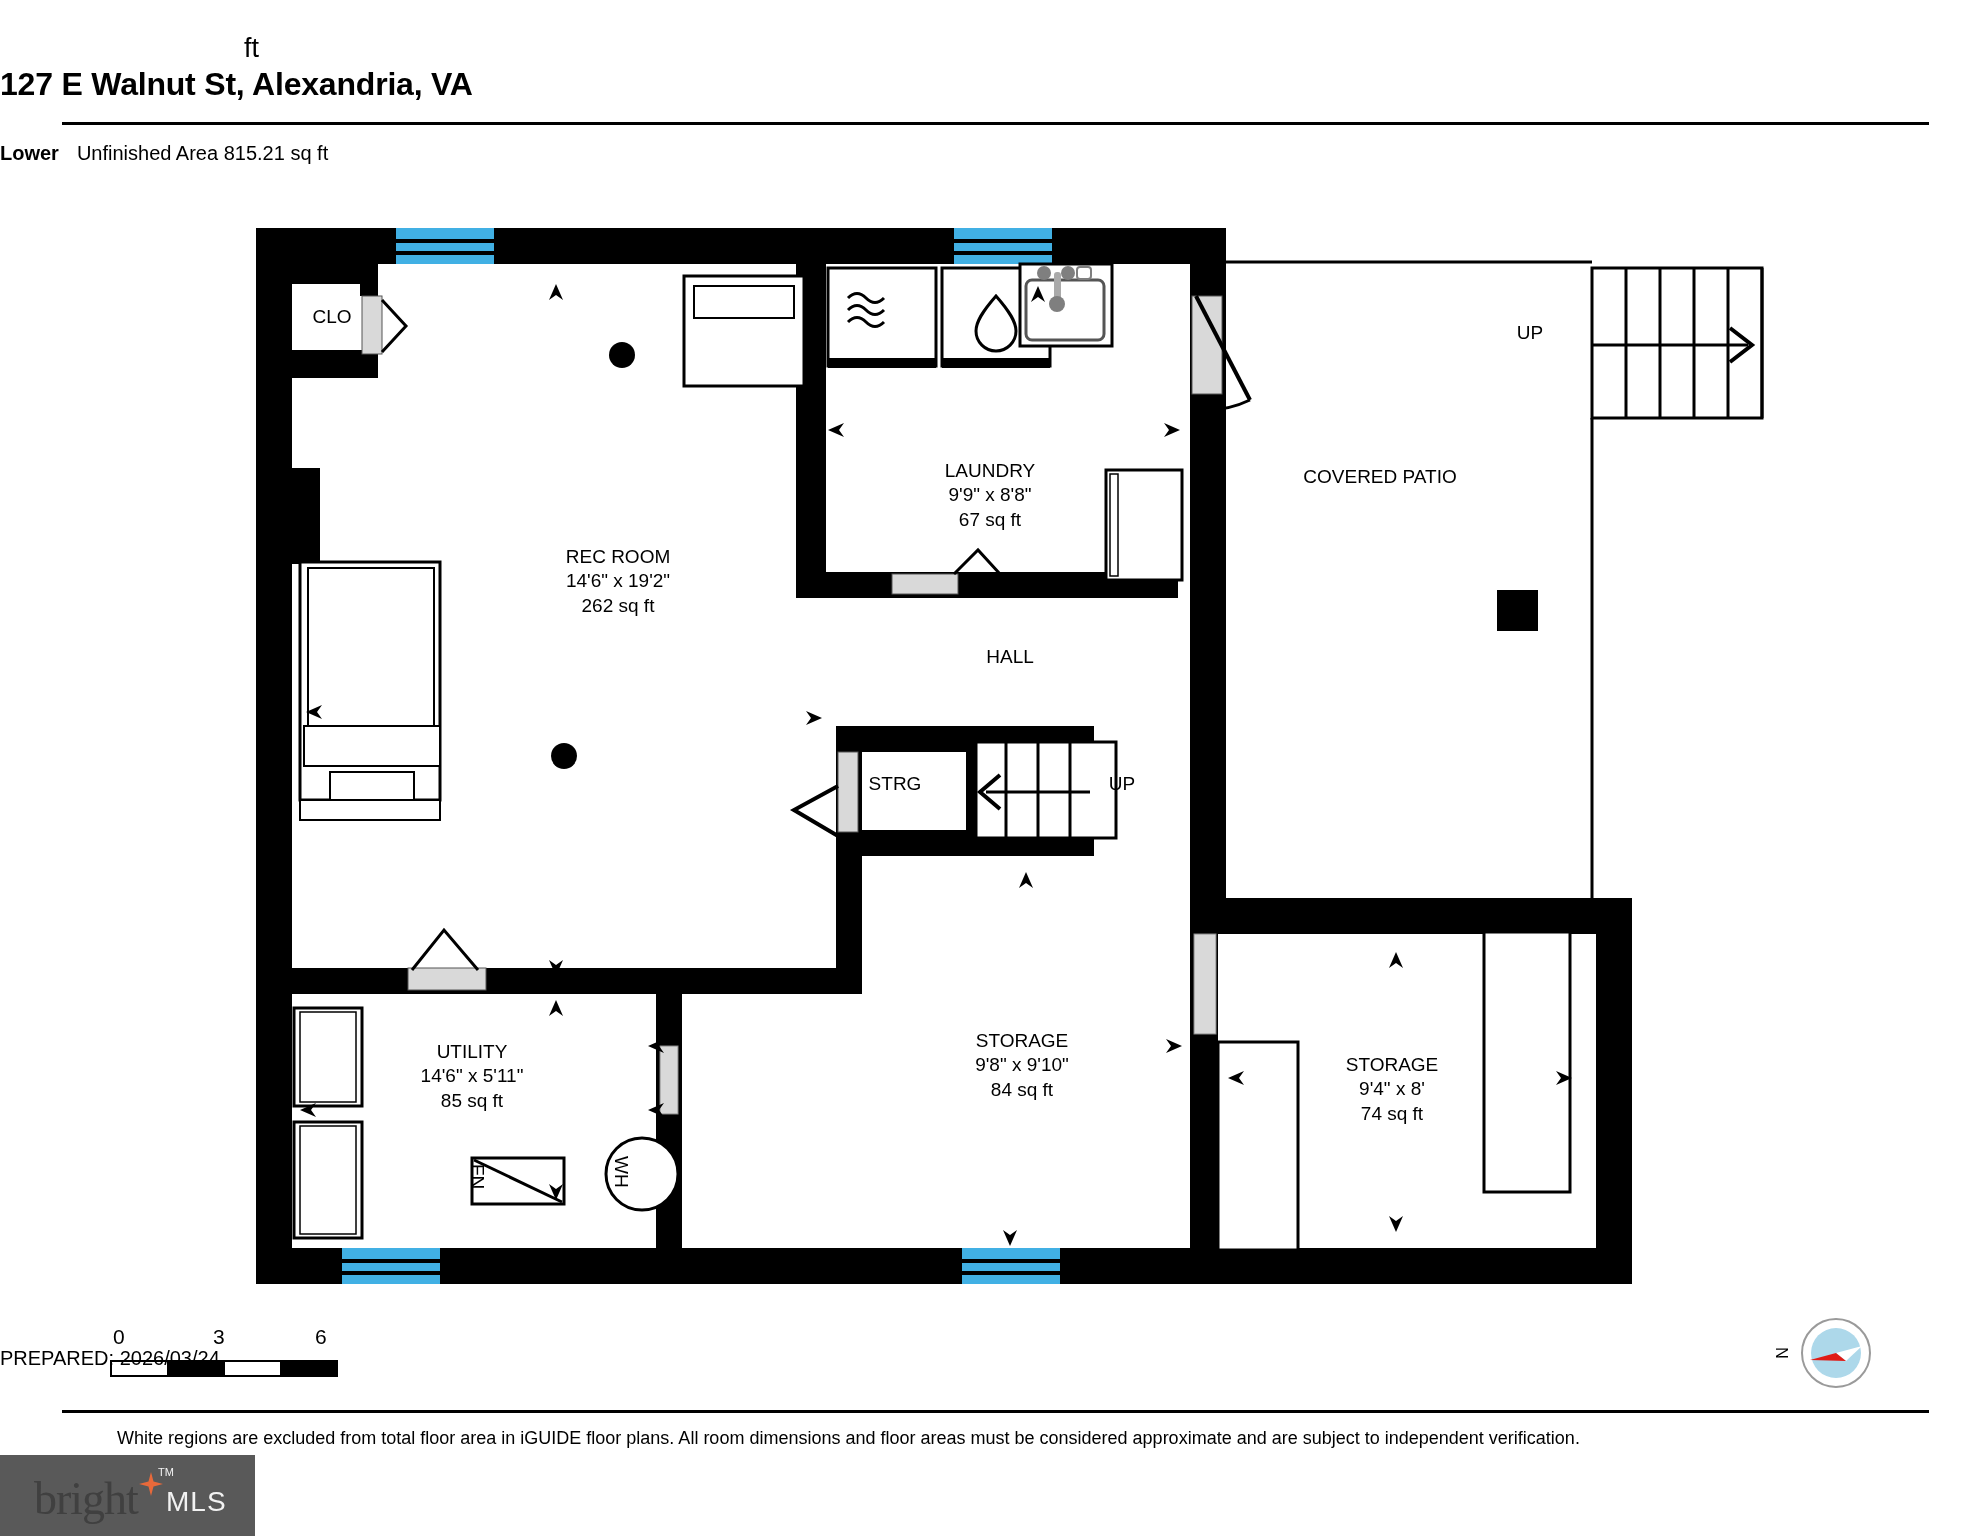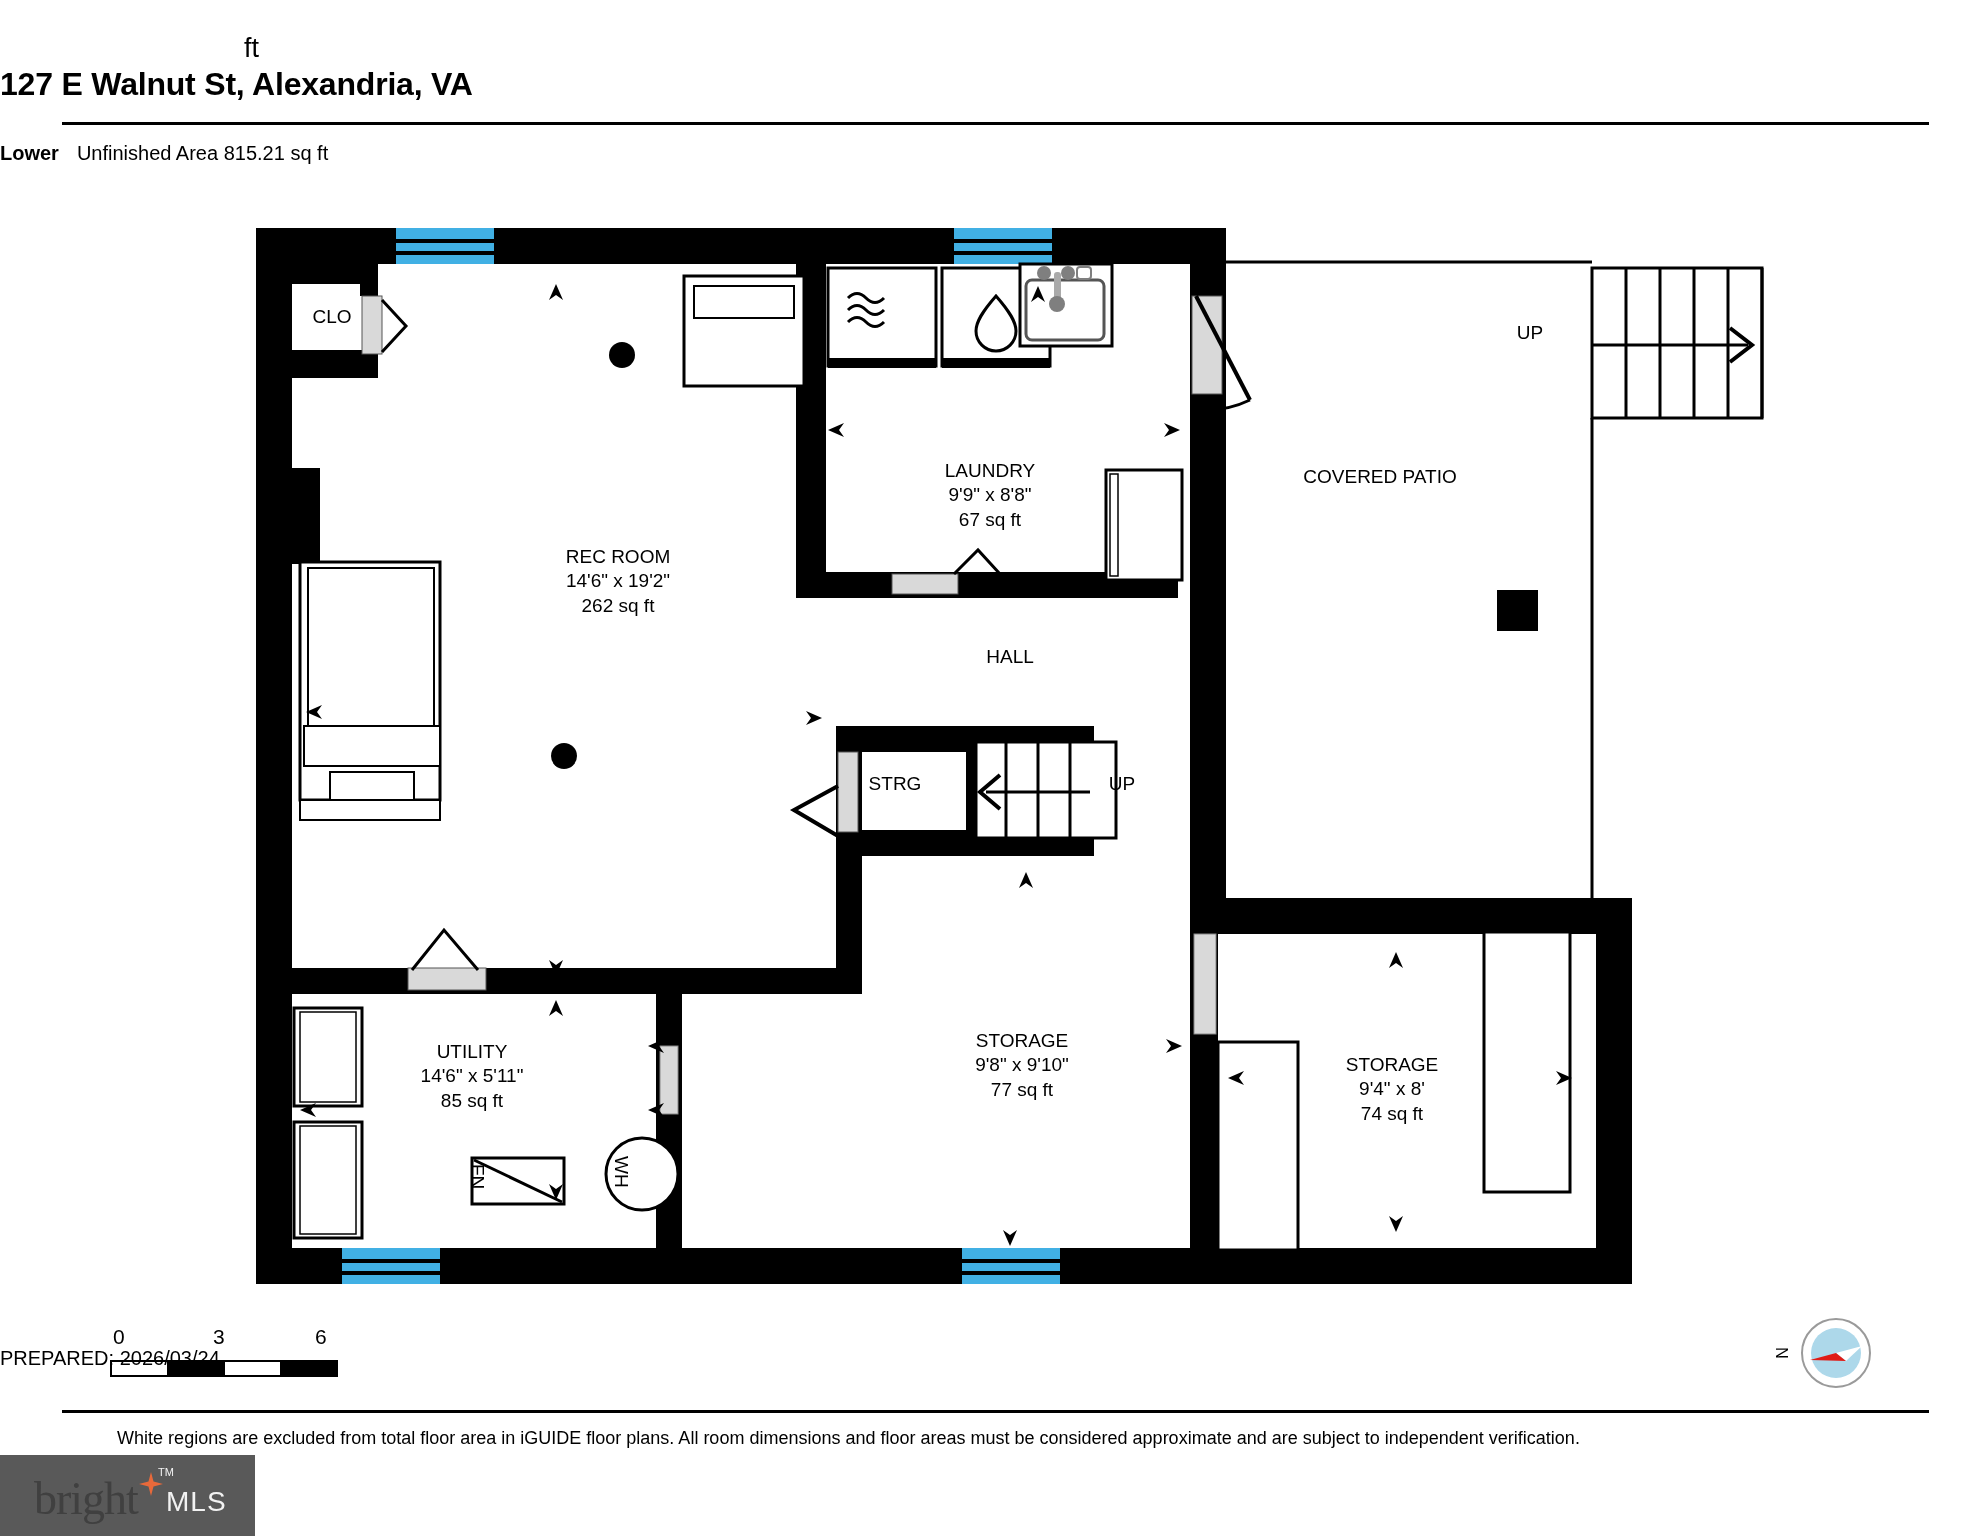--- a/index.html
+++ b/index.html
@@ -431,21 +431,21 @@
 
 <div class="room-label" style="left:472px; top:1040px;">
   <div>UTILITY</div>
   <div>14'6" x 5'11"</div>
   <div>85 sq ft</div>
 </div>
 
 <div class="room-label" style="left:1022px; top:1029px;">
   <div>STORAGE</div>
   <div>9'8" x 9'10"</div>
-  <div>77 sq ft</div>
+  <div>84 sq ft</div>
 </div>
 
 <div class="room-label" style="left:1392px; top:1053px;">
   <div>STORAGE</div>
   <div>9'4" x 8'</div>
   <div>74 sq ft</div>
 </div>
 
 <div class="vert-label" style="left:632px; top:1156px; transform: rotate(90deg); transform-origin: 0 0;">WH</div>
 <div class="vert-label" style="left:488px; top:1164px; transform: rotate(90deg); transform-origin: 0 0;">FN</div>

